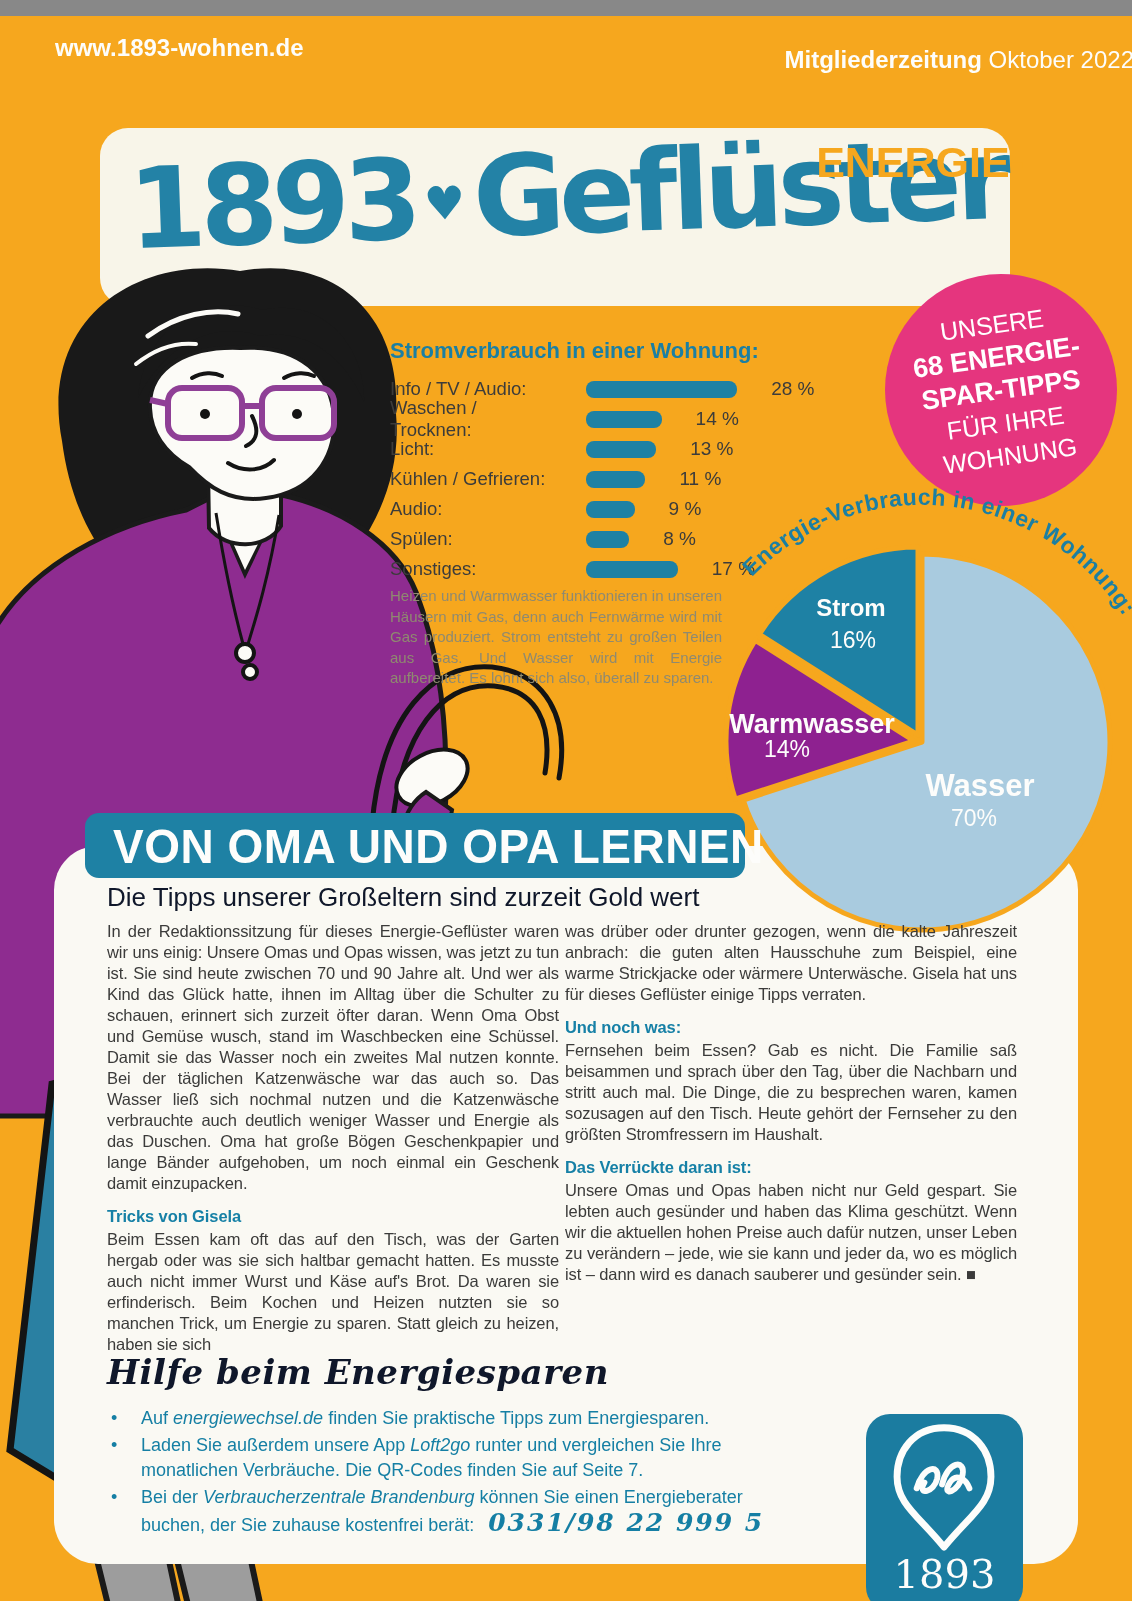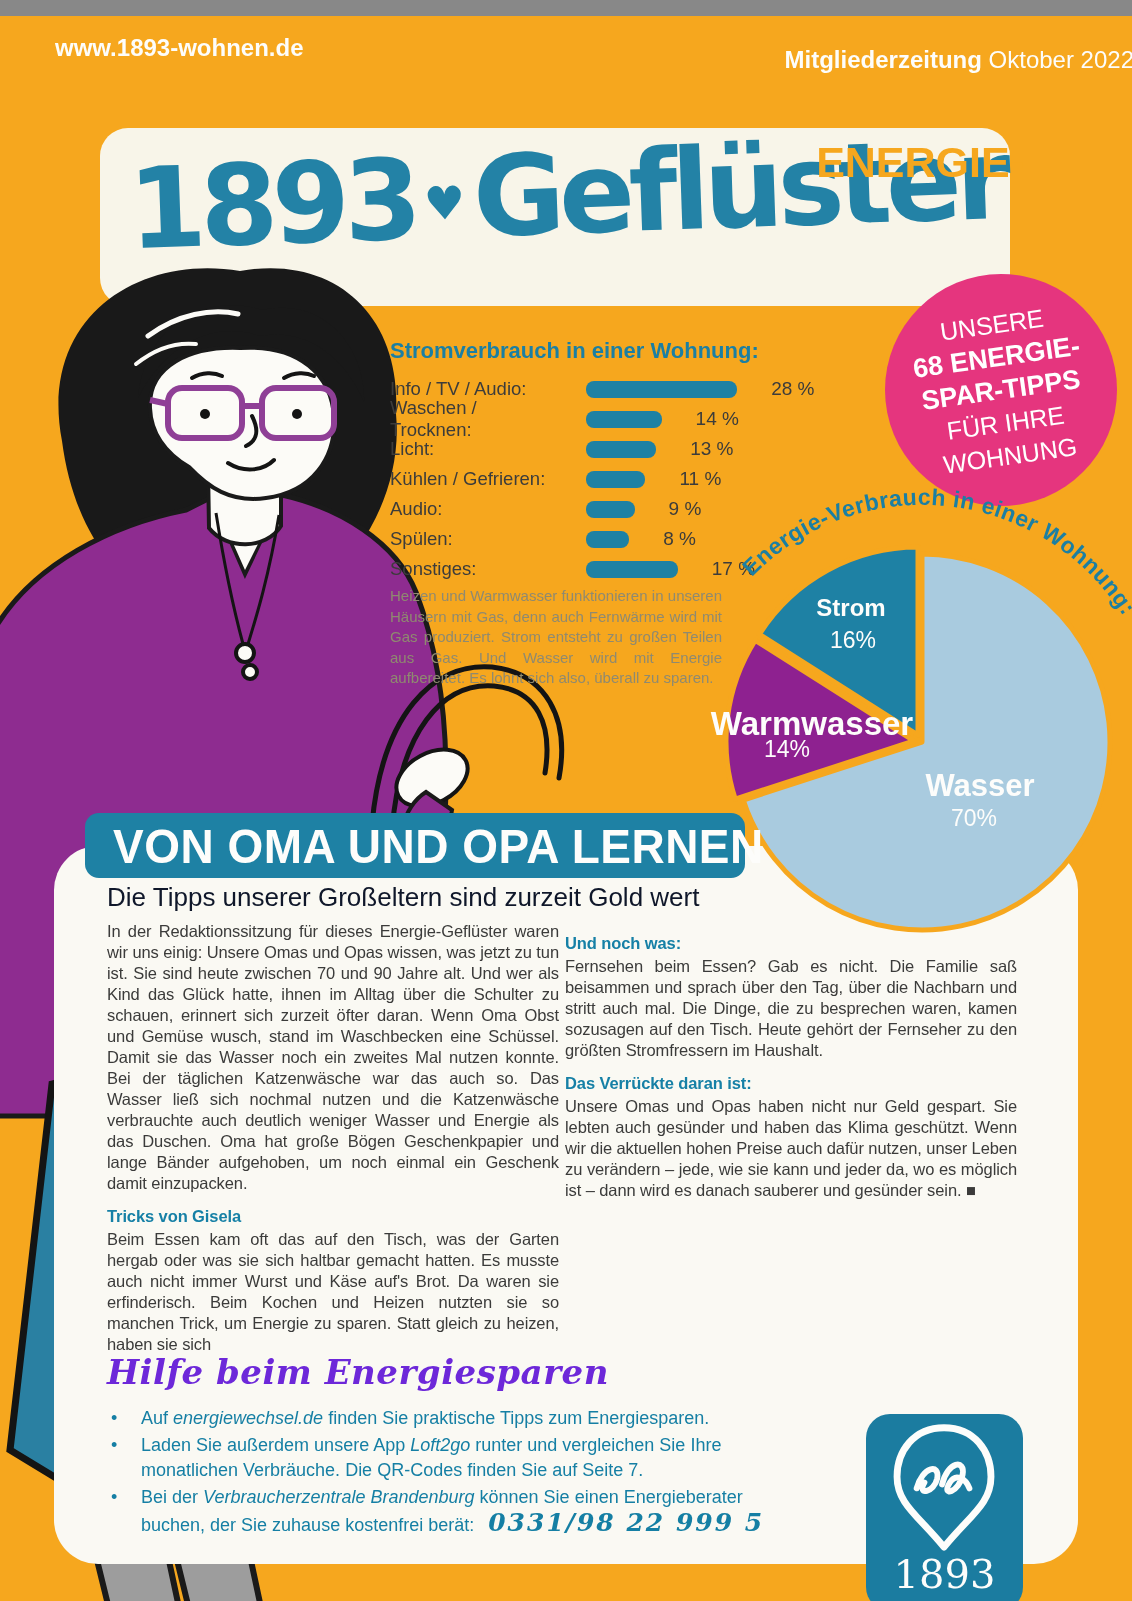--- a/index.html
+++ b/index.html
@@ -40,41 +40,41 @@
   .figure-svg{left:0;top:0;z-index:2;pointer-events:none;}
 
   
   .panel{left:54px;top:830px;width:1024px;height:718px;background:#FAF9F3;border-radius:44px;z-index:3;}
 
   
   .pie-group{left:690px;top:450px;width:460px;height:510px;z-index:4;}
   .pie-label{position:absolute;transform:translate(-50%,-50%);color:#FDFDFB;text-align:center;white-space:nowrap;}
   .pie-name{font-weight:bold;font-size:24px;}
   .pie-name.big{font-size:31px;}
-  .pie-name.mid{font-size:33px;}
+  .pie-name.mid{font-size:27px;}
   .pie-pct{font-size:23px;}
   .pie-arc-title{font-size:23px;font-weight:bold;fill:#1B7FA3;letter-spacing:0.5px;}
 
   
   .headline-bar{left:85px;top:797px;width:660px;height:65px;background:#1E81A4;border-radius:14px;
       z-index:5;display:flex;align-items:center;}
   .headline-bar span{color:#FDFDFB;font-weight:bold;font-size:46px;letter-spacing:0.5px;
       padding-left:28px;white-space:nowrap;transform:scaleY(1.04);}
   .subhead{left:107px;top:866px;font-size:26px;color:#0f172a;z-index:5;white-space:nowrap;}
   .col{top:905px;width:452px;font-size:16.5px;line-height:21px;text-align:justify;
        color:#3B3B3A;z-index:5;letter-spacing:-0.1px;}
   .col-left{left:107px;}
   .col-right{left:565px;}
   .col p{margin:0 0 0 0;}
   .col .subhd{color:#1680A6;font-weight:bold;margin:12px 0 2px 0;text-align:left;}
 
   
   .help{left:107px;top:1336px;width:690px;z-index:5;color:#157FA4;}
   .help-heading{font-family:"DejaVu Serif",serif;font-style:italic;font-weight:bold;
-      font-size:34px;color:#6d28d9;letter-spacing:0.5px;}
+      font-size:34px;color:#0f172a;letter-spacing:0.5px;}
   .help ul{list-style:none;margin:14px 0 0 0;padding:0;font-size:18px;line-height:25px;}
   .help li{display:flex;margin-bottom:2px;}
   .help .dot{width:30px;flex:none;padding-left:4px;}
   .help em{font-style:italic;text-align:right;}
   .phone{font-family:"DejaVu Serif",serif;font-style:italic;font-weight:bold;
       font-size:25px;letter-spacing:2px;margin-left:14px;white-space:nowrap;}
 
   
   .logo-box{left:866px;top:1398px;width:157px;height:197px;background:#1B7CA0;border-radius:24px;z-index:6;
       display:flex;flex-direction:column;align-items:center;justify-content:flex-end;}
@@ -224,20 +224,21 @@
       <span>VON OMA UND OPA LERNEN</span>
     </div>
   <div class="abs subhead">Die Tipps unserer Großeltern sind zurzeit Gold wert</div>
 
   <div class="abs col col-left">
     <p>In der Redaktionssitzung für dieses Energie-Geflüster waren wir uns einig: Unsere Omas und Opas wissen, was jetzt zu tun ist. Sie sind heute zwischen 70 und 90 Jahre alt. Und wer als Kind das Glück hatte, ihnen im Alltag über die Schulter zu schauen, erinnert sich zurzeit öfter daran. Wenn Oma Obst und Gemüse wusch, stand im Waschbecken eine Schüssel. Damit sie das Wasser noch ein zweites Mal nutzen konnte. Bei der täglichen Katzenwäsche war das auch so. Das Wasser ließ sich nochmal nutzen und die Katzenwäsche verbrauchte auch deutlich weniger Wasser und Energie als das Duschen. Oma hat große Bögen Geschenkpapier und lange Bänder aufgehoben, um noch einmal ein Geschenk damit einzupacken.</p>
     <p class="subhd">Tricks von Gisela</p>
     <p>Beim Essen kam oft das auf den Tisch, was der Garten hergab oder was sie sich haltbar gemacht hatten. Es musste auch nicht immer Wurst und Käse auf's Brot. Da waren sie erfinderisch. Beim Kochen und Heizen nutzten sie so manchen Trick, um Energie zu sparen. Statt gleich zu heizen, haben sie sich</p>
   </div>
   <div class="abs col col-right">
+    <p>was drüber oder drunter gezogen, wenn die kalte Jahreszeit anbrach: die guten alten Hausschuhe zum Beispiel, eine warme Strickjacke oder wärmere Unterwäsche. Gisela hat uns für dieses Geflüster einige Tipps verraten.</p>
     <p class="subhd">Und noch was:</p>
     <p>Fernsehen beim Essen? Gab es nicht. Die Familie saß beisammen und sprach über den Tag, über die Nachbarn und stritt auch mal. Die Dinge, die zu besprechen waren, kamen sozusagen auf den Tisch. Heute gehört der Fernseher zu den größten Stromfressern im Haushalt.</p>
     <p class="subhd">Das Verrückte daran ist:</p>
     <p>Unsere Omas und Opas haben nicht nur Geld gespart. Sie lebten auch gesünder und haben das Klima geschützt. Wenn wir die aktuellen hohen Preise auch dafür nutzen, unser Leben zu verändern – jede, wie sie kann und jeder da, wo es möglich ist – dann wird es danach sauberer und gesünder sein. ■</p>
   </div>
 
   <div class="abs help">
     <div class="help-heading">Hilfe beim Energiesparen</div>
     <ul>
       <li>

